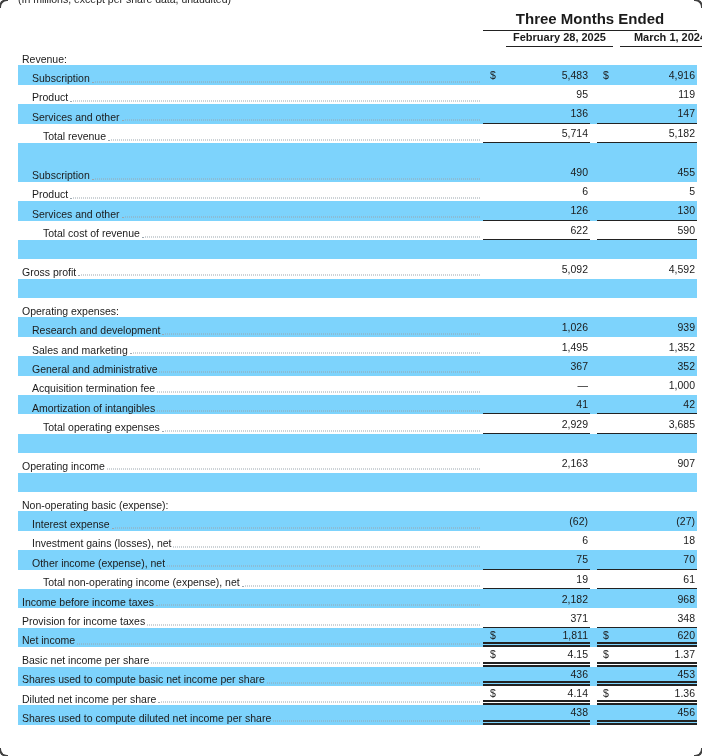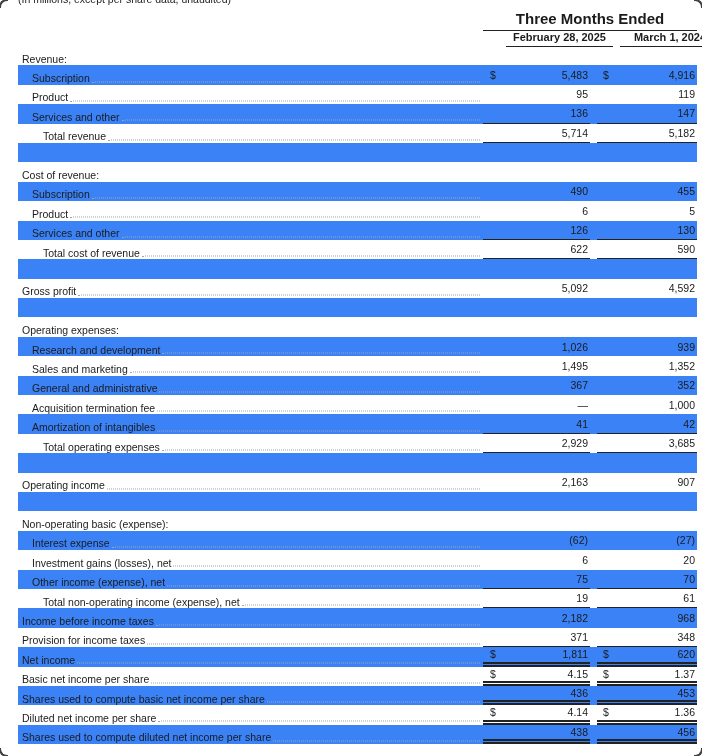--- a/index.html
+++ b/index.html
@@ -23,21 +23,21 @@
   .date-row{position:absolute;left:488px;top:31px;width:214px;display:flex;}
   .date-cell{
     text-align:center;font-size:11px;font-weight:bold;
     border-bottom:1.2px solid #222;padding-bottom:3px;box-sizing:border-box;
   }
   .date-cell.c1{width:107px;}
   .date-gap{width:7px;}
   .date-cell.c2{width:100px;}
   
   .row{height:19.4px;display:flex;align-items:stretch;font-size:10.5px;}
-  .row.shaded{background:#3b82f6;}
+  .row.shaded{background:#7dd3fc;}
   .label-wrap{flex:1;display:flex;align-items:center;overflow:hidden;min-width:0;margin-top:6px;}
   .label{white-space:nowrap;}
   .ind0{padding-left:4px;}
   .ind1{padding-left:14px;}
   .ind2{padding-left:25px;}
   .leader{
     flex:1;margin:0 3px 0 2px;border-bottom:1px dotted #9aa6ae;
     transform:translateY(3.5px);height:0;align-self:center;
   }
   .num{
@@ -155,35 +155,20 @@
     <div class="num c1" style="border-bottom: none;">
       <span class="dollar"></span>
       <span class="val"></span>
     </div>
     <div class="numgap"></div>
     <div class="num c2" style="border-bottom: none;">
       <span class="dollar"></span>
       <span class="val"></span>
     </div>
   </div>
-      <div class="row">
-    <div class="label-wrap">
-      <span class="label ind0">Cost of revenue:</span>
-
-    </div>
-    <div class="num c1" style="border-bottom: none;">
-      <span class="dollar"></span>
-      <span class="val"></span>
-    </div>
-    <div class="numgap"></div>
-    <div class="num c2" style="border-bottom: none;">
-      <span class="dollar"></span>
-      <span class="val"></span>
-    </div>
-  </div>
       <div class="row shaded">
     <div class="label-wrap">
       <span class="label ind1">Subscription</span>
       <span class="leader"></span>
     </div>
     <div class="num c1">
       <span class="dollar"></span>
       <span class="val">490</span>
     </div>
     <div class="numgap"></div>
@@ -467,21 +452,21 @@
       <span class="label ind1">Investment gains (losses), net</span>
       <span class="leader"></span>
     </div>
     <div class="num c1">
       <span class="dollar"></span>
       <span class="val">6</span>
     </div>
     <div class="numgap"></div>
     <div class="num c2">
       <span class="dollar"></span>
-      <span class="val">20</span>
+      <span class="val">18</span>
     </div>
   </div>
       <div class="row shaded rule-single">
     <div class="label-wrap">
       <span class="label ind1">Other income (expense), net</span>
       <span class="leader"></span>
     </div>
     <div class="num c1">
       <span class="dollar"></span>
       <span class="val">75</span>

